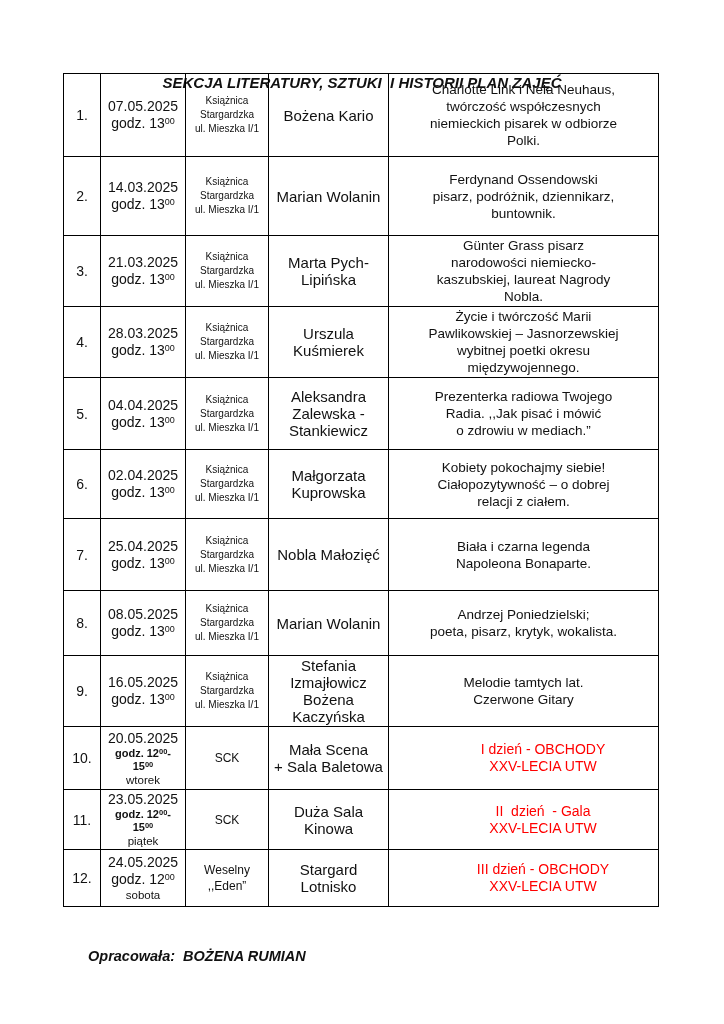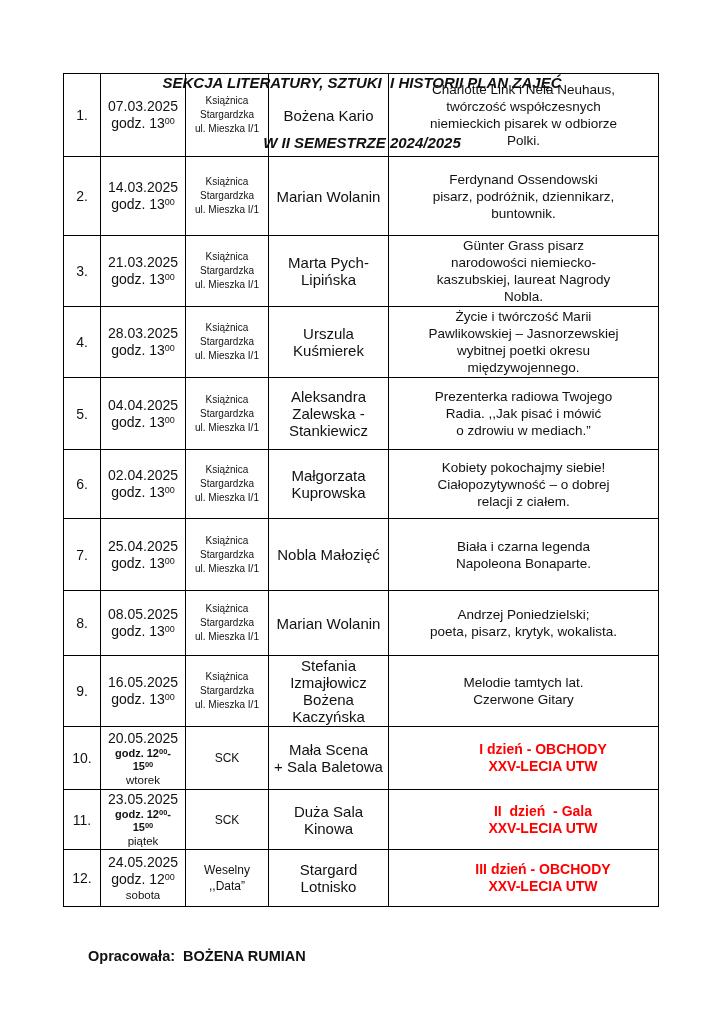--- a/index.html
+++ b/index.html
@@ -35,48 +35,47 @@
   .date  { font-size:14px; line-height:17px; }
   .time  { font-size:14px; line-height:17px; }
   .time sup { font-size:9px; vertical-align:4px; line-height:0; }
   .time-sm { font-size:11px; line-height:13px;font-weight:bold; }
   .time-sm sup { font-size:7.5px; vertical-align:3px; line-height:0; }
   .day   { font-size:11.5px; line-height:14px; }
   .venue { font-size:10px; line-height:14px; white-space:pre-wrap; }
   .venue-lg { font-size:12px; line-height:16px; white-space:pre-wrap;margin-top:24px; }
   .prow  { font-size:15px; line-height:17px; white-space:pre-wrap; }
   .temat { font-size:13.5px; line-height:17px; white-space:pre-wrap;margin-top:44px; }
-  .temat.red { color:#ff0000; font-weight:bold; font-size:14px;padding-left:41px; }
+  .temat.red { color:#ff0000; font-weight:normal; font-size:14px;padding-left:41px; }
   .footer {
     position:absolute; left:88px; top:948px;
-    font-weight:bold; font-size:14.5px; white-space:pre-wrap;
+    font-weight:bold; font-size:14.5px; white-space:pre-wrap;font-style:italic;
   }
 </style>
 </head>
 <body>
 
 <div class="title-block">
   <div>SEKCJA LITERATURY, SZTUKI  I HISTORII PLAN ZAJĘĆ</div>
-  <div>W II SEMESTRZE 2024/2025</div>
 </div>
 
 <table class="schedule">
   <colgroup>
     <col class="c-lp">
       <col class="c-data">
       <col class="c-mie">
       <col class="c-pro">
       <col class="c-tem">
   </colgroup>
   <tbody>
 
   <tr class="r1">
     <td class="lp">1.</td>
     <td>
-      <div class="date">07.03.2025</div>
+      <div class="date">07.05.2025</div>
       <div class="time"><span>godz. 13</span><sup>00</sup></div>
     </td>
     <td class="venue">Książnica
 Stargardzka
 ul. Mieszka I/1</td>
     <td class="prow">Bożena Kario</td>
     <td class="temat">Charlotte Link i Nela Neuhaus,
 twórczość współczesnych
 niemieckich pisarek w odbiorze
 Polki.</td>
@@ -237,21 +236,21 @@
   </tr>
 
   <tr class="r12">
     <td class="lp">12.</td>
     <td>
       <div class="date">24.05.2025</div>
       <div class="time"><span>godz. 12</span><sup>00</sup></div>
       <div class="day">sobota</div>
     </td>
     <td class="venue-lg">Weselny
-,,Data”</td>
+,,Eden”</td>
     <td class="prow">Stargard Lotnisko</td>
     <td class="temat red">III dzień - OBCHODY
 XXV-LECIA UTW</td>
   </tr>
 </tbody>
   </table>
 
 <div class="footer">Opracowała:  BOŻENA RUMIAN</div>
 
 </body></html>

